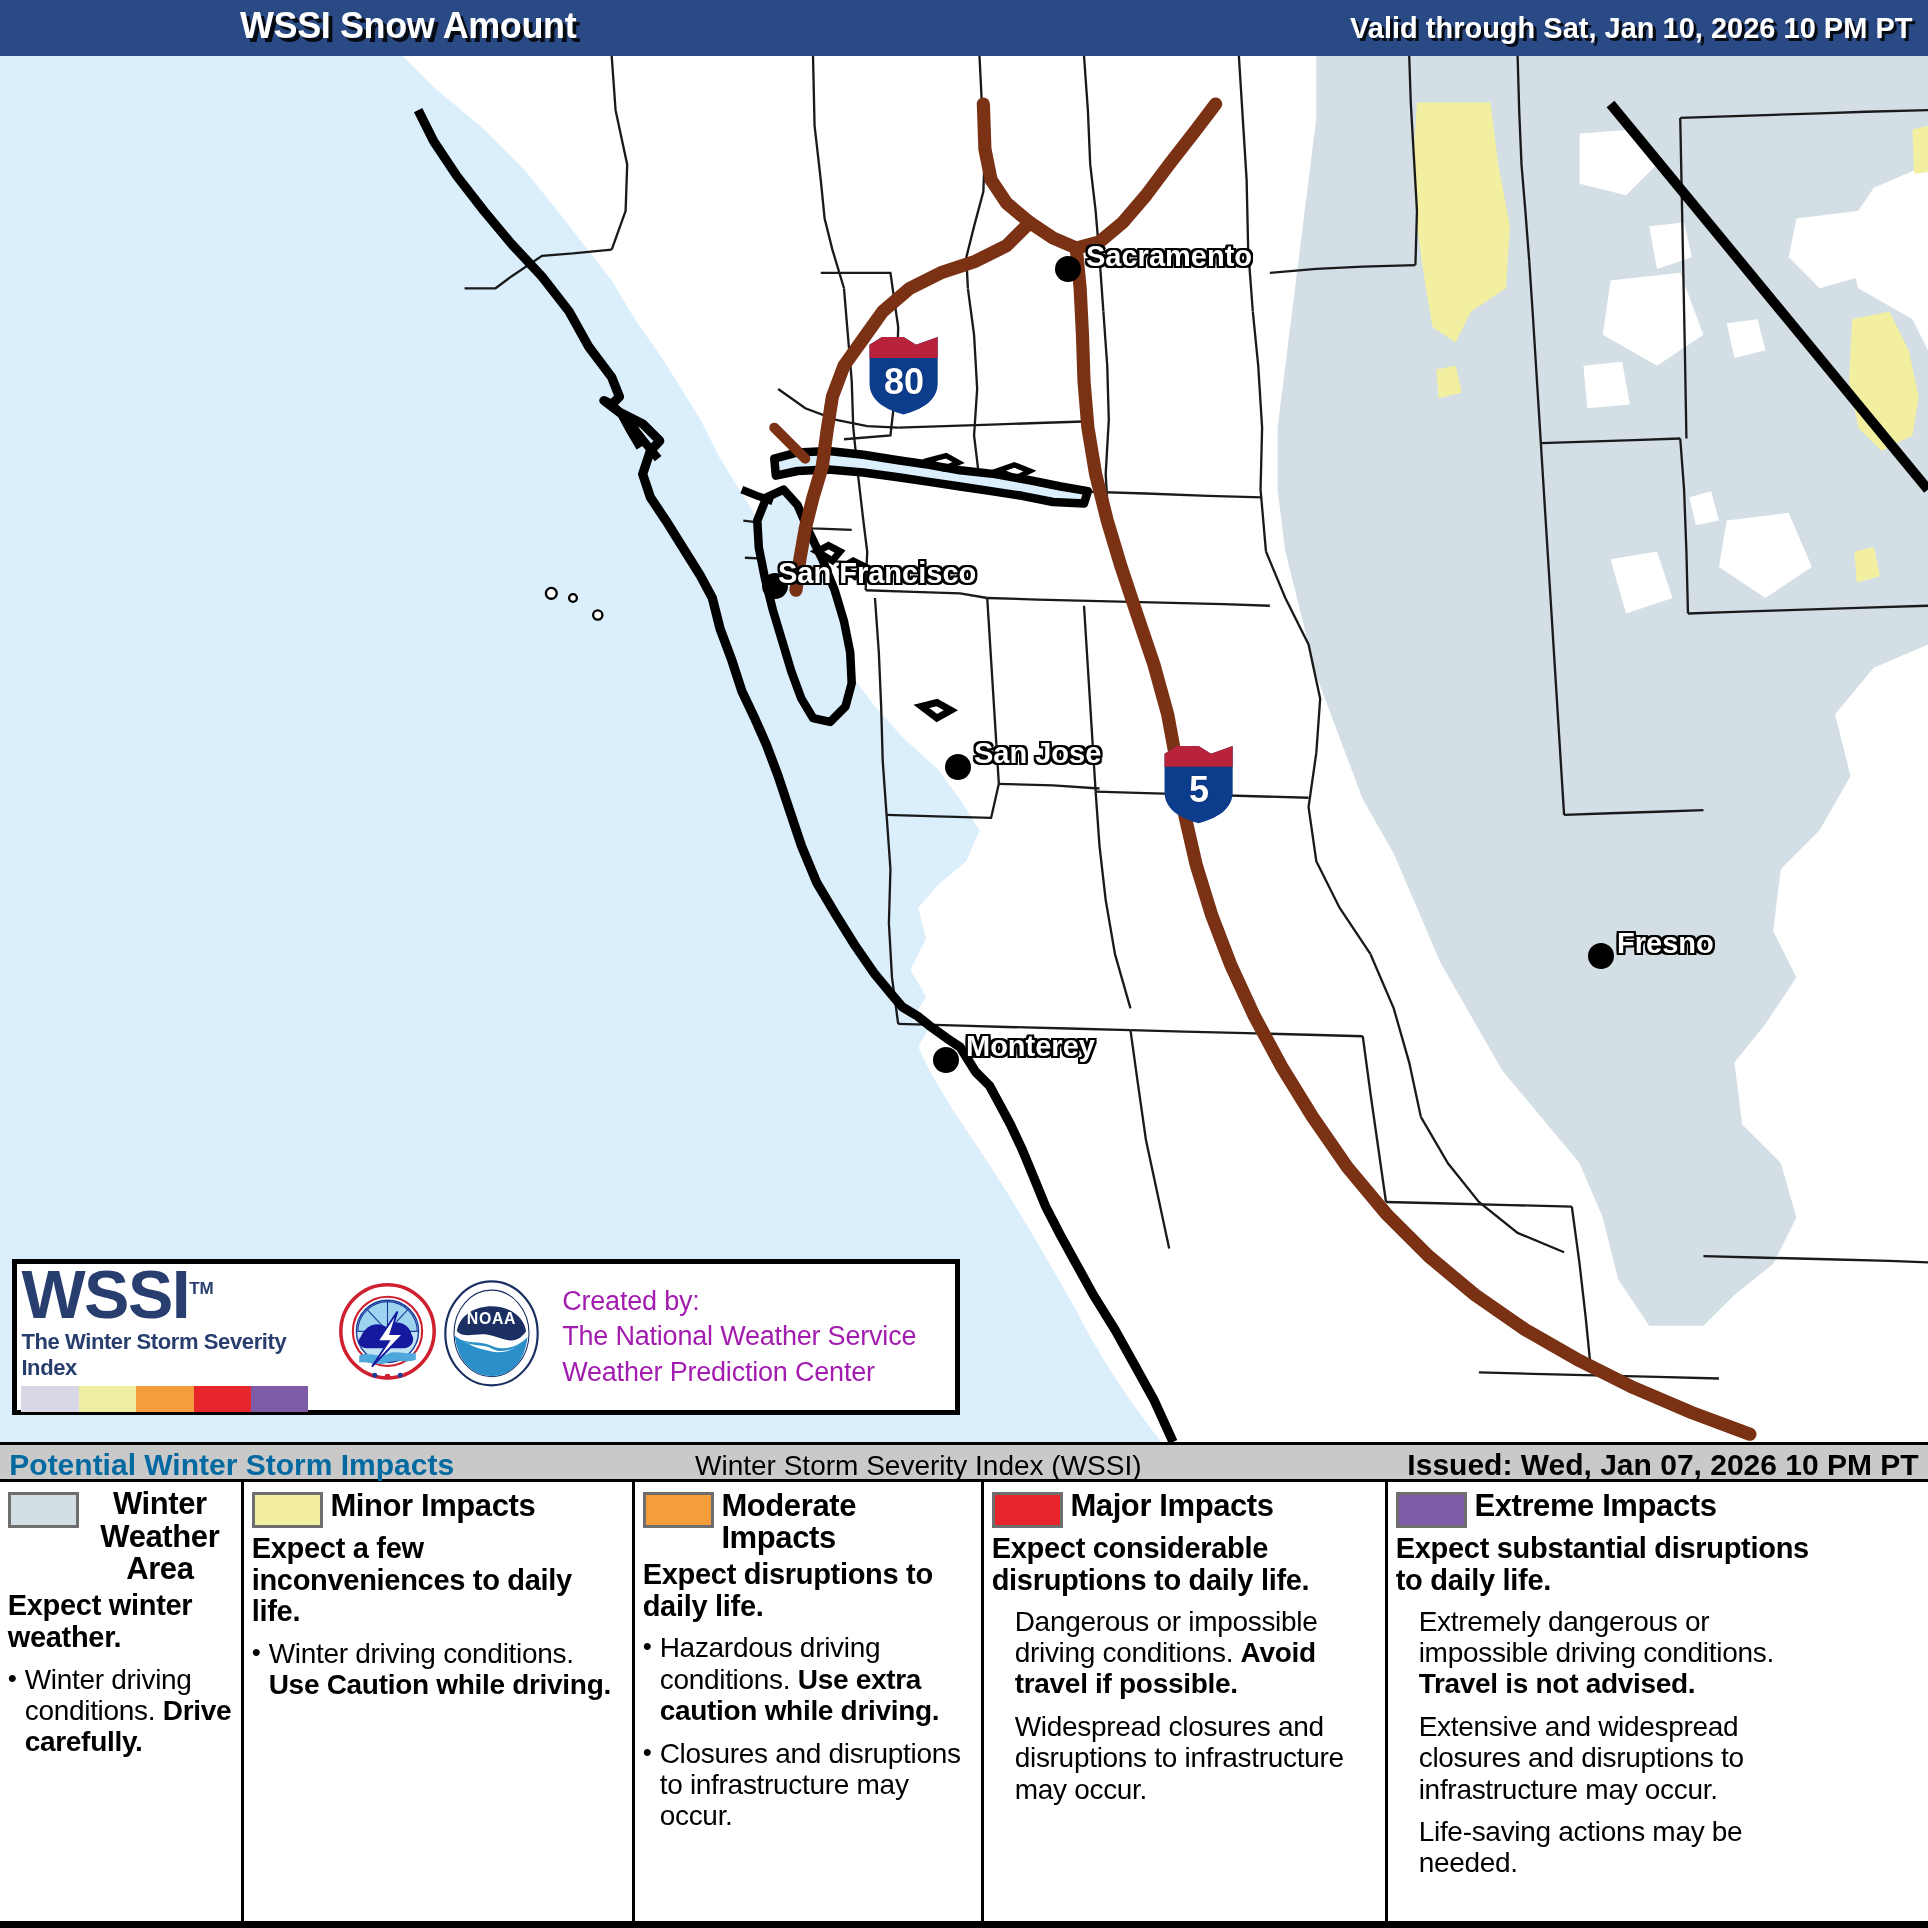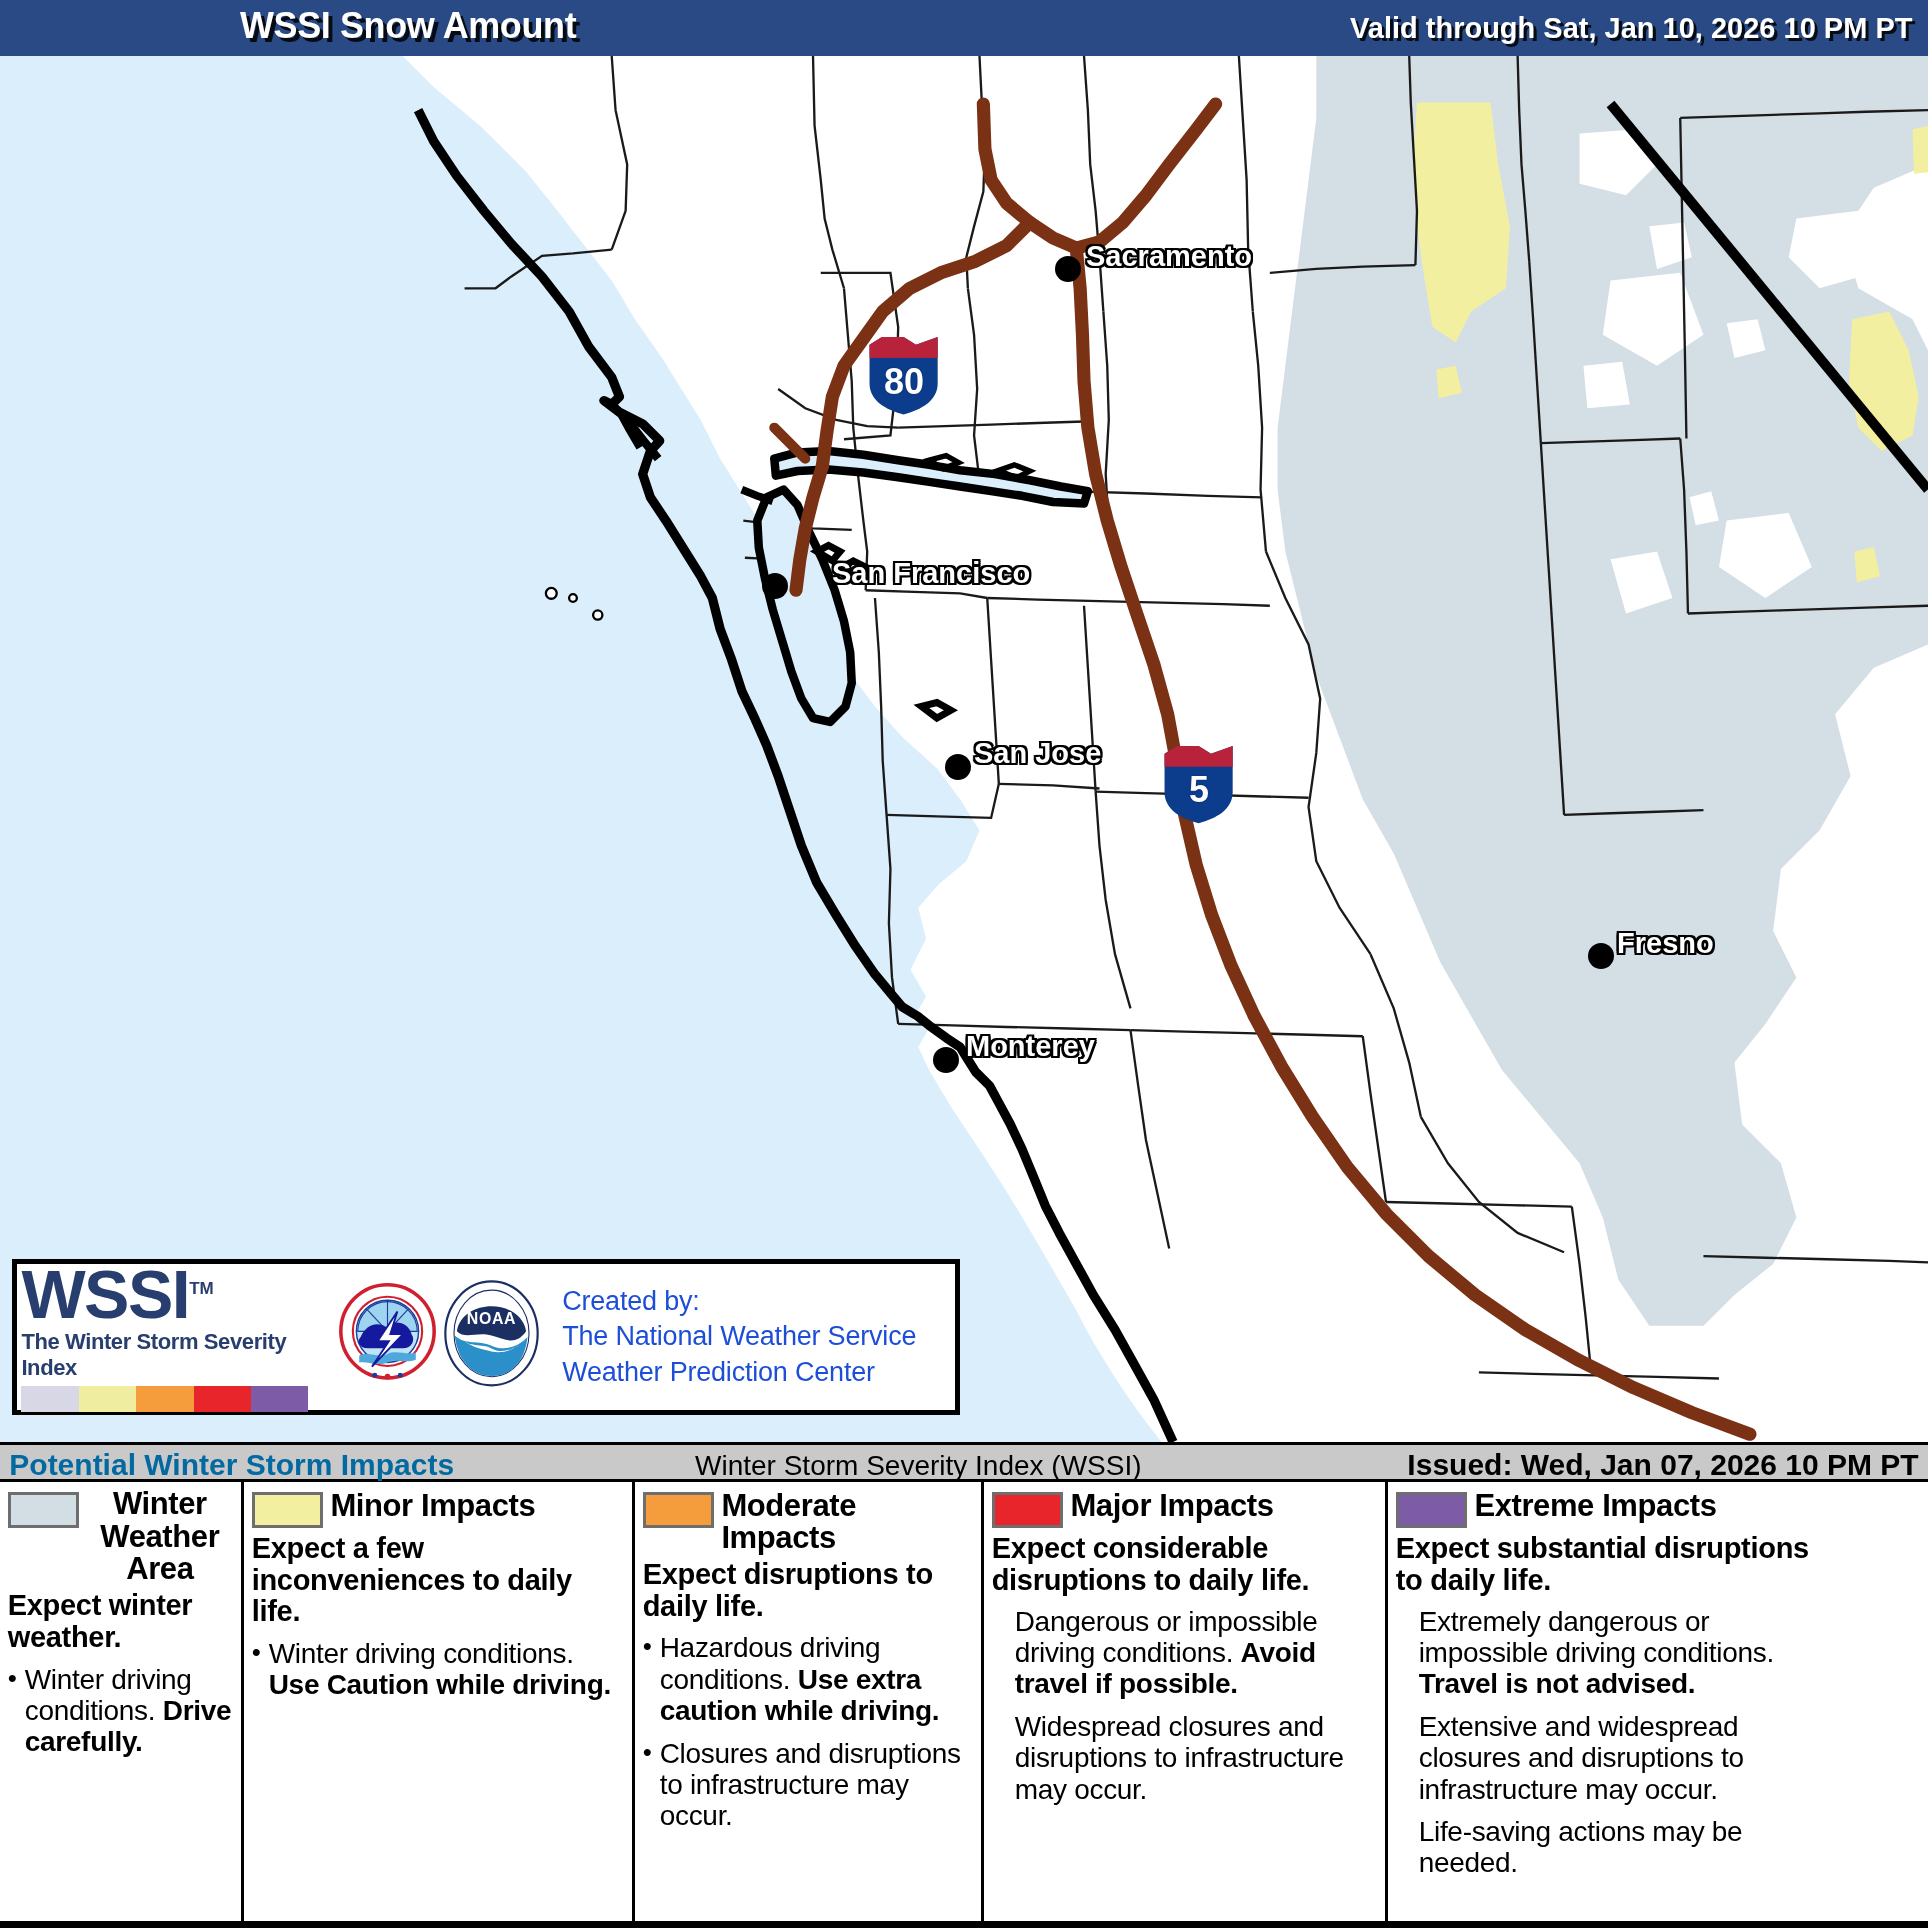--- a/index.html
+++ b/index.html
@@ -72,21 +72,21 @@
     font-size: 22px; font-weight: bold; color: #283e6e;
     letter-spacing: -0.4px; margin-top: 2.3px;
   }
   .wssi-bar { display: flex; width: 287px; height: 26px; margin-top: 5.4px; }
   .wssi-bar div { flex: 1; }
 
   .seal { position: relative; width: 99px; height: 116px; margin-left: 6.2px; }
   .noaa-seal { position: relative; width: 101px; height: 116px; margin-left: 4.6px; }
 
   .credit-text {
-    margin-left: 20px; font-size: 27px; color: #1d4ed8; line-height: 1.30;
+    margin-left: 20px; font-size: 27px; color: #a21caf; line-height: 1.30;
     font-family: "Liberation Sans", sans-serif; letter-spacing: -0.2px;
   }
 
   
   .statusbar {
     position: absolute; left: 0; top: 1442px; width: 1928px; height: 40px;
     background: #c9c9c9; border-top: 3.1px solid #000; border-bottom: 3.9px solid #000;
   }
   .status-left {
     position: absolute; left: 9.3px; top: 3.1px;
@@ -347,21 +347,21 @@
     <div class="shield-num" style="left:870px;top:0.8px;transform:translateY(304px);">80</div>
     <div class="shield-num" style="left:1165px;top:0.8px;transform:translateY(712px);">5</div>
 
     <div class="city-dot" style="left:1055px;top:200px;"></div>
     <div class="city-dot" style="left:762px;top:517px;"></div>
     <div class="city-dot" style="left:945px;top:698px;"></div>
     <div class="city-dot" style="left:1588px;top:887px;"></div>
     <div class="city-dot" style="left:933px;top:991px;"></div>
 
     <div class="city-label" style="left:1086px;top:184px;">Sacramento</div>
-    <div class="city-label" style="left:832px;top:501px;">San Francisco</div>
+    <div class="city-label" style="left:778px;top:501px;">San Francisco</div>
     <div class="city-label" style="left:974px;top:681px;">San Jose</div>
     <div class="city-label" style="left:1617px;top:871px;">Fresno</div>
     <div class="city-label" style="left:966px;top:974px;">Monterey</div>
   </div>
 
   <div class="creditbox">
 
     <div class="wssi-logo">
       <div class="wssi-word">
         <span>WSSI</span><span class="wssi-tm">TM</span>

